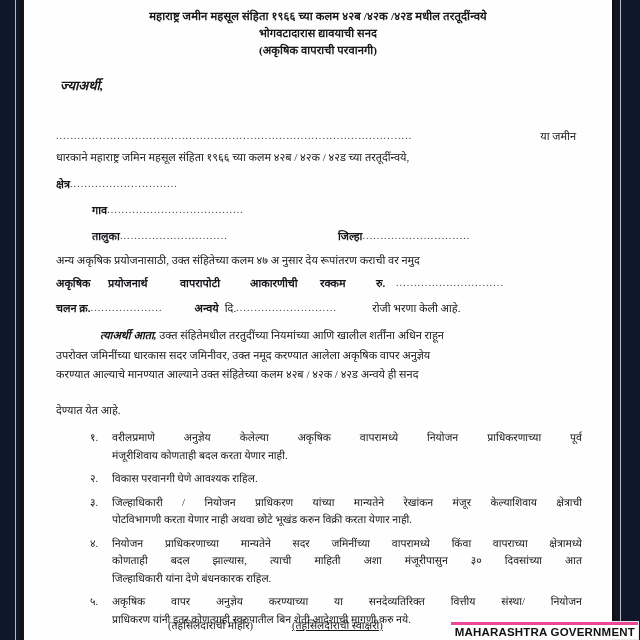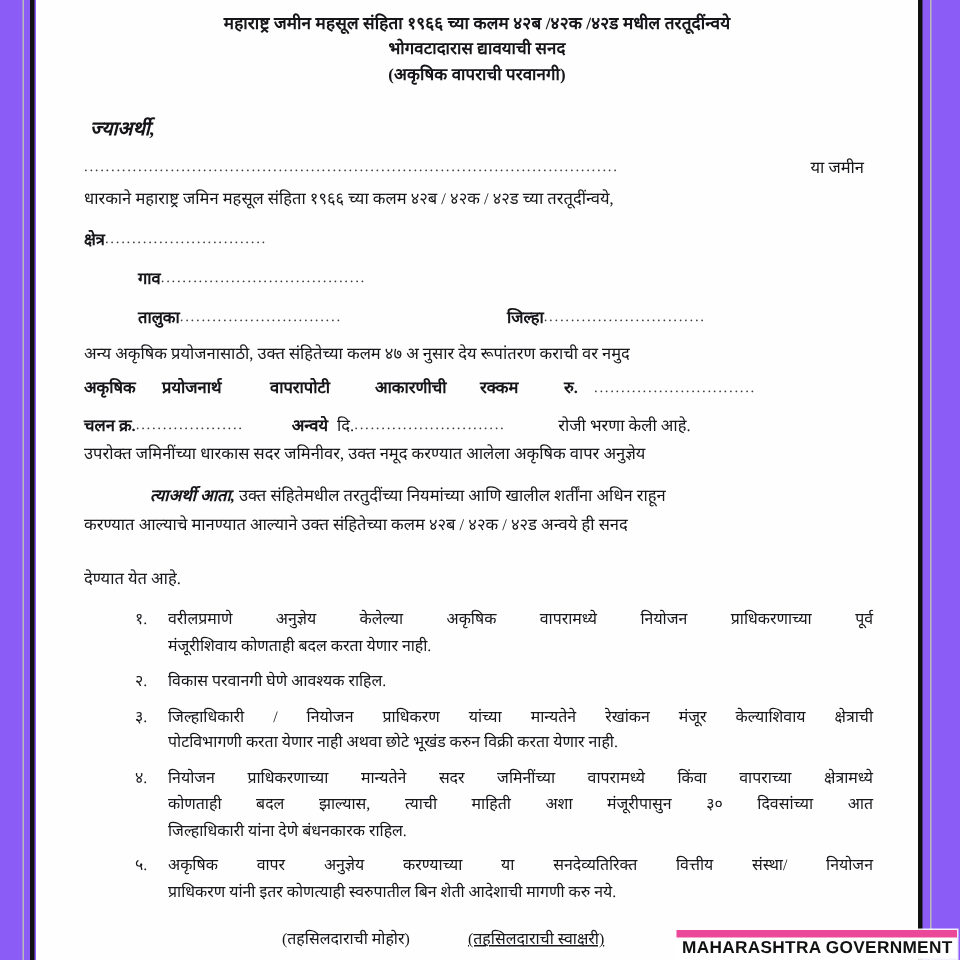--- a/index.html
+++ b/index.html
@@ -4,21 +4,21 @@
 <style>
   html, body {
     margin: 0;
     padding: 0;
     background: #ffffff;
   }
   #page {
     position: relative;
     width: 640px;
     height: 640px;
-    background: #8b5cf6;
+    background: #0f172a;
     overflow: hidden;
     font-family: "Liberation Serif", "DejaVu Serif", serif;
     color: #16161a;
   }
   
   .edge-rule {
     position: absolute;
     top: 0;
     bottom: 0;
     width: 3px;
@@ -85,21 +85,21 @@
     color: #3a3a3a;
     font-size: 10px;
     position: relative;
     top: -1px;
   }
   .tail {
     flex: 0 0 auto;
     padding-left: 10px;
     white-space: nowrap;
   }
-  .tail.spaced { padding-left: 28px; }
+  .tail.spaced { padding-left: 28px; margin-top: 24px; }
 
   .para {
     margin-top: 5px;
     text-align: justify;
     font-size: 11px;
     line-height: 19.5px;
   }
 
   .label { font-weight: bold; white-space: nowrap; }
   .emph-italic { font-style: italic; font-weight: bold; }
@@ -150,38 +150,37 @@
   
   .footer {
     position: absolute;
     left: 0;
     right: 0;
     bottom: 8px;
     font-size: 10.6px;
   }
   .footer-row {
     display: flex;
-    margin-left: 20px;
   }
   .footer .seal  { flex: 0 0 268px; padding-left: 144px; box-sizing: border-box; }
   .footer .sign  { flex: 1 1 auto; text-decoration: underline; }
   .footer .sign .l2 { margin-top: 3px; }
 
   .watermark {
     position: absolute;
     right: 2px;
     bottom: 1px;
     background: #ffffff;
     color: #111111;
     font-family: "Liberation Sans", sans-serif;
     font-weight: bold;
     font-size: 11.5px;
     letter-spacing: 0.2px;
     padding: 1px 3px 1px 4px;
-    border-top: 5px solid #ec4899;
+    border-top: 3px solid #ec4899;
     white-space: nowrap;
     box-shadow: 0 0 0 1px rgba(255,255,255,0.9);
     z-index: 5;
   }
 </style>
 </head>
 <body>
 
 <div id="page">
 
@@ -247,24 +246,24 @@
 
       <div class="inline-row">
         <span class="label">चलन क्र.</span>
         <span class="dots" style="flex:0 0 104px;">....................</span>
         <span class="label">अन्वये</span>
         <span style="padding-left:6px;">दि.</span>
         <span class="dots" style="flex:0 0 130px;">............................</span>
         <span class="tail" style="padding-left:6px;">रोजी भरणा केली आहे.</span>
       </div>
 
-      <div class="para" style="margin-top:0;">उपरोक्त जमिनींच्या धारकास सदर जमिनीवर, उक्त नमूद करण्यात आलेला अकृषिक वापर अनुज्ञेय</div>
       <div class="para" style="margin-top:8px;text-indent:44px;">
         <span class="emph-italic">त्याअर्थी आता,</span><span> उक्त संहितेमधील तरतुदींच्या नियमांच्या आणि खालील शर्तींना अधिन राहून</span>
       </div>
+      <div class="para" style="margin-top:0;">उपरोक्त जमिनींच्या धारकास सदर जमिनीवर, उक्त नमूद करण्यात आलेला अकृषिक वापर अनुज्ञेय</div>
       <div class="para" style="margin-top:0;">करण्यात आल्याचे मानण्यात आल्याने उक्त संहितेच्या कलम ४२ब / ४२क /  ४२ड अन्वये ही सनद</div>
       <div class="para" style="margin-top:16px;">देण्यात येत आहे.</div>
     </div>
 
     <div class="clause-list">
 
       <div class="clause">
         <span class="clause-num">१.</span>
         <span class="clause-text">
           <span class="j">वरीलप्रमाणे अनुज्ञेय केलेल्या अकृषिक वापरामध्ये नियोजन प्राधिकरणाच्या पूर्व</span>

